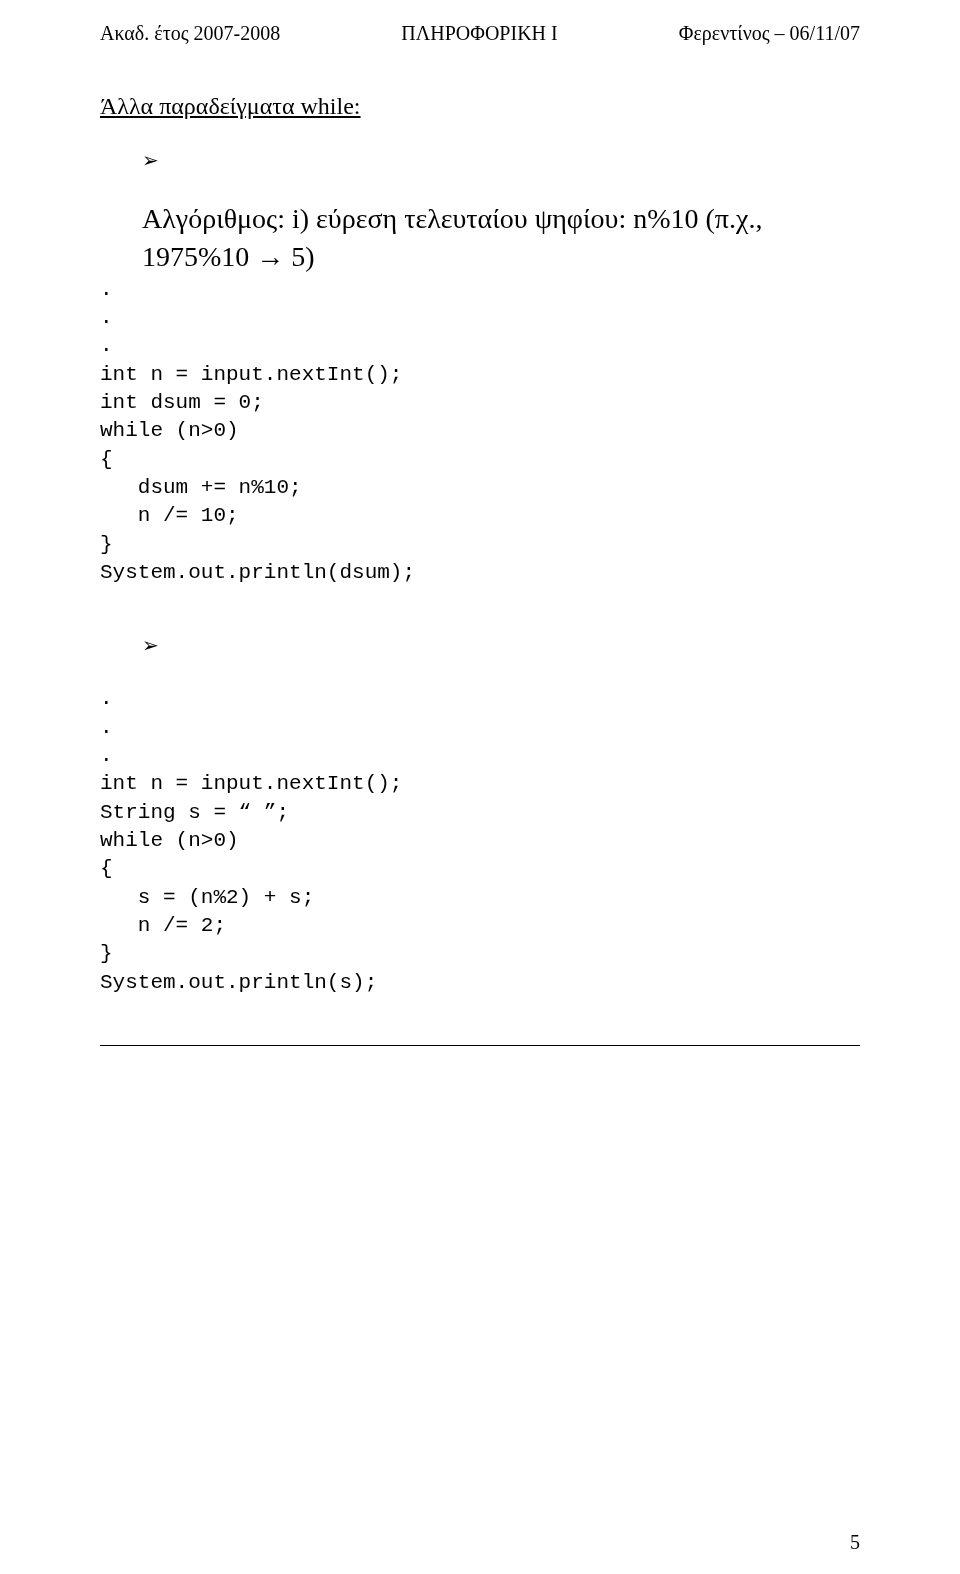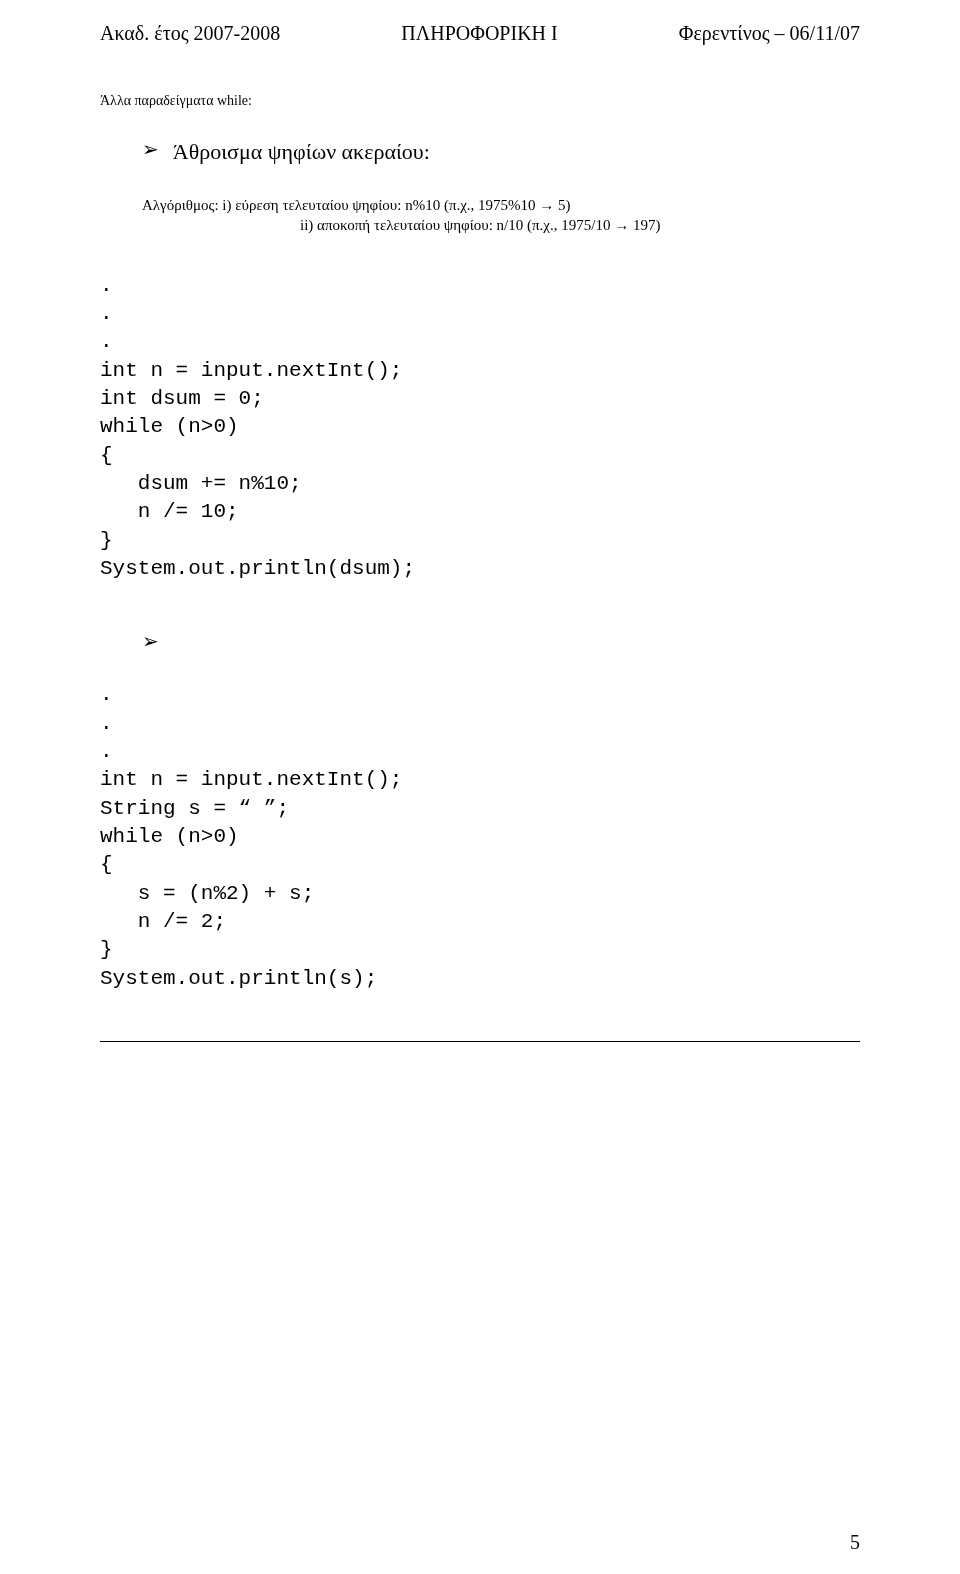--- a/index.html
+++ b/index.html
@@ -18,40 +18,40 @@
     position: relative;
   }
   .header-row {
     display: flex;
     justify-content: space-between;
     font-size: 20px;
     margin-bottom: 48px;
     font-family: Liberation Serif, serif;
   }
   .section-title {
-    font-size: 14px;
+    font-size: 24px;
+    text-decoration: underline;
     margin-bottom: 30px;
   }
   .bullet-line {
     display: flex;
     align-items: flex-start;
     margin-left: 42px;
     font-size: 22px;
     margin-bottom: 30px;
   }
   .bullet-line .tri {
     margin-right: 14px;
     line-height: 1;
     font-size: 20px;
   }
   .algo {
     margin-left: 42px;
-    font-size: 15px;
+    font-size: 28px;
     line-height: 1.35;
-    margin-bottom: 36px;
   }
   .algo-sub {
     margin-left: 158px;
   }
   .code {
     font-family: "Courier New", Courier, monospace;
     font-size: 21px;
     line-height: 1.35;
     white-space: pre;
     margin-bottom: 48px;
@@ -76,26 +76,24 @@
   <div class="header-row">
     <span>Ακαδ. έτος 2007-2008</span>
     <span>ΠΛΗΡΟΦΟΡΙΚΗ Ι</span>
     <span>Φερεντίνος – 06/11/07</span>
   </div>
 
   <div class="section-title">Άλλα παραδείγματα while:</div>
 
   <div class="bullet-line">
     <span class="tri">➢</span>
-    <span>Άθροισμα ψηφίων ακεραίου:</span>
   </div>
 
   <div class="algo">
     <div>Αλγόριθμος: i) εύρεση τελευταίου ψηφίου: n%10 (π.χ., 1975%10 → 5)</div>
-    <div class="algo-sub">ii) αποκοπή τελευταίου ψηφίου: n/10 (π.χ., 1975/10 → 197)</div>
   </div>
 
   <div class="code">.
 .
 .
 int n = input.nextInt();
 int dsum = 0;
 while (n&gt;0)
 {
    dsum += n%10;

